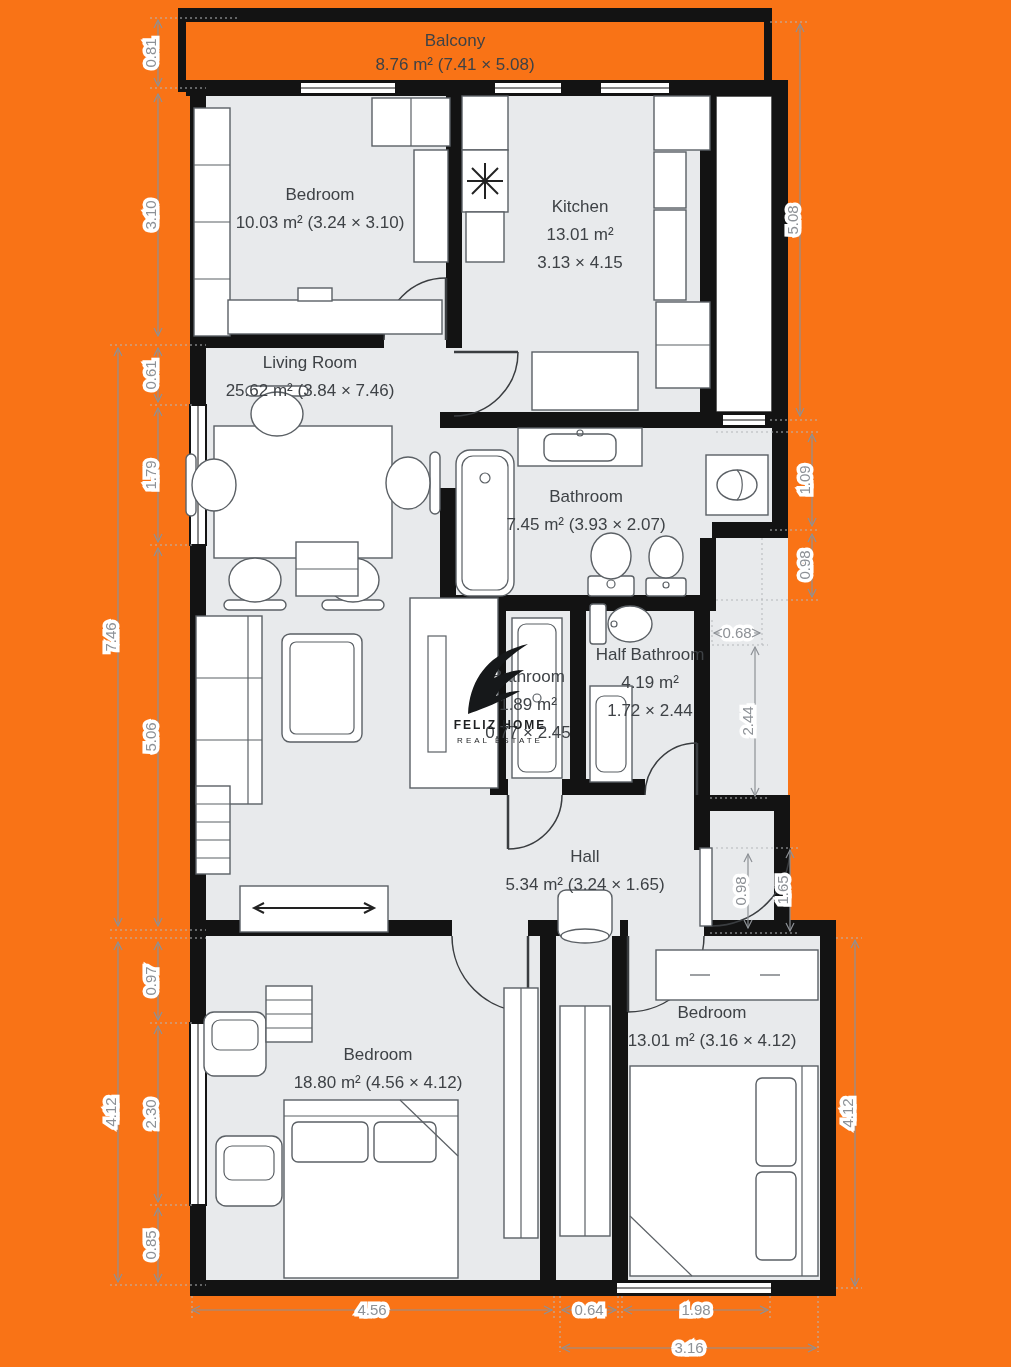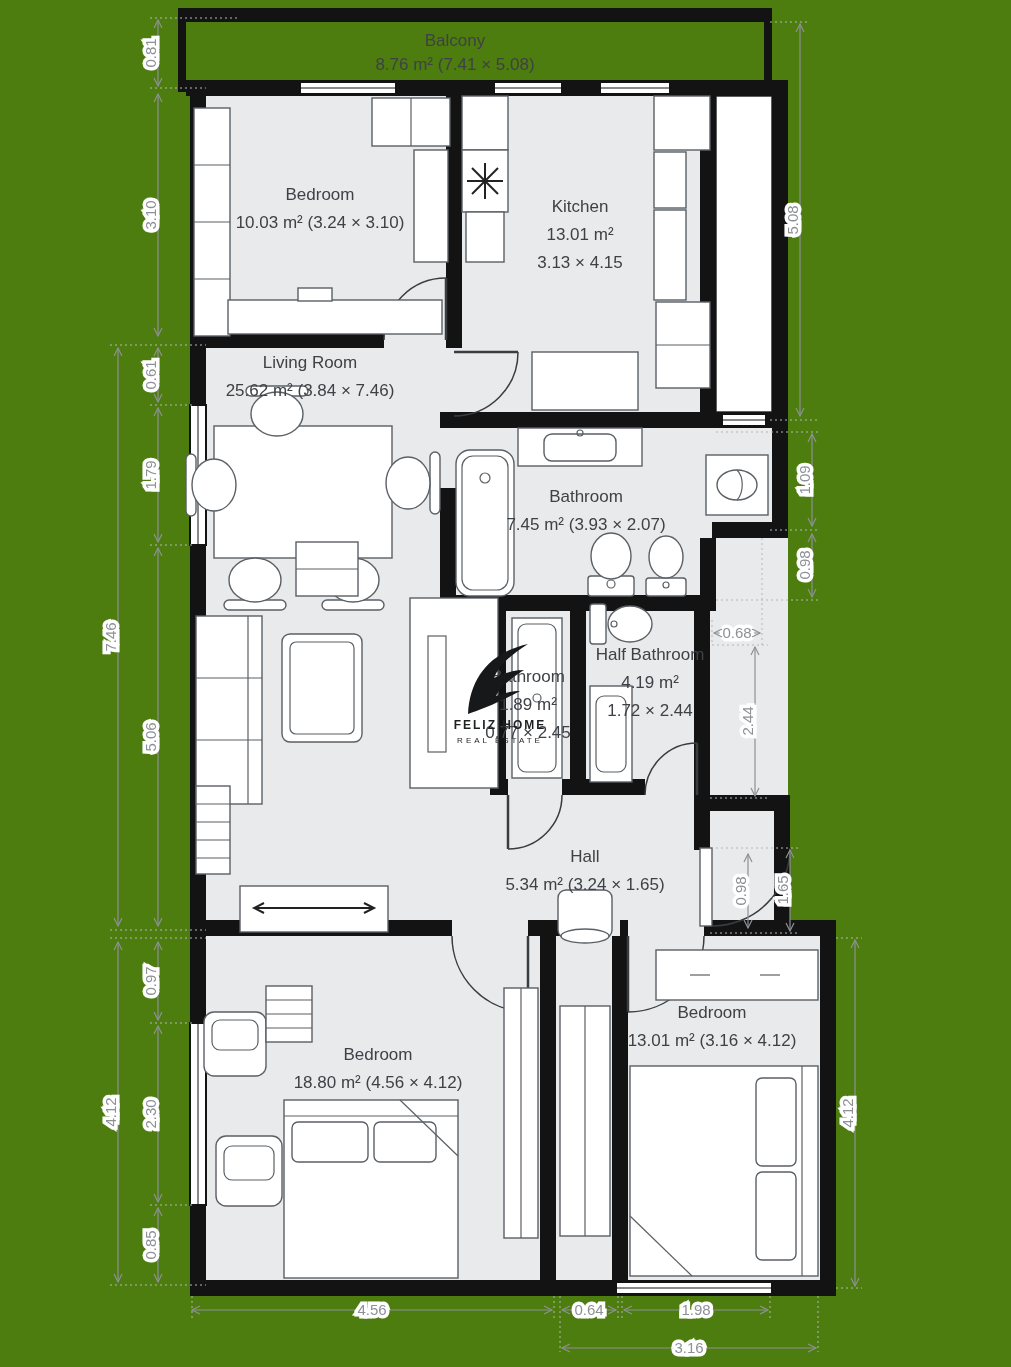--- a/index.html
+++ b/index.html
@@ -1,16 +1,16 @@
 <!DOCTYPE html>
 <html><head>
 <meta charset="utf-8">
 <style>
   html,body{margin:0;padding:0;background:#fff;}
-  .page{position:relative;width:1011px;height:1367px;background:#4d7c0f;overflow:hidden;text-align:right;}
+  .page{position:relative;width:1011px;height:1367px;background:#f97316;overflow:hidden;text-align:right;}
   svg{display:block;}
   .wall{fill:#131313;}
   .floor{fill:#e8eaec;}
   .shaft{fill:#ffffff;stroke:#2a2a2a;stroke-width:1.5;}
   .win{fill:#ffffff;stroke:#131313;stroke-width:2;}
   .winline{stroke:#131313;stroke-width:1;}
   .furn{fill:#ffffff;stroke:#5b6065;stroke-width:1.4;}
   .furn2{fill:none;stroke:#5b6065;stroke-width:1.2;}
   .dark{stroke:#222;stroke-width:2;fill:none;}
   .door{fill:none;stroke:#3a3d40;stroke-width:1.5;}

